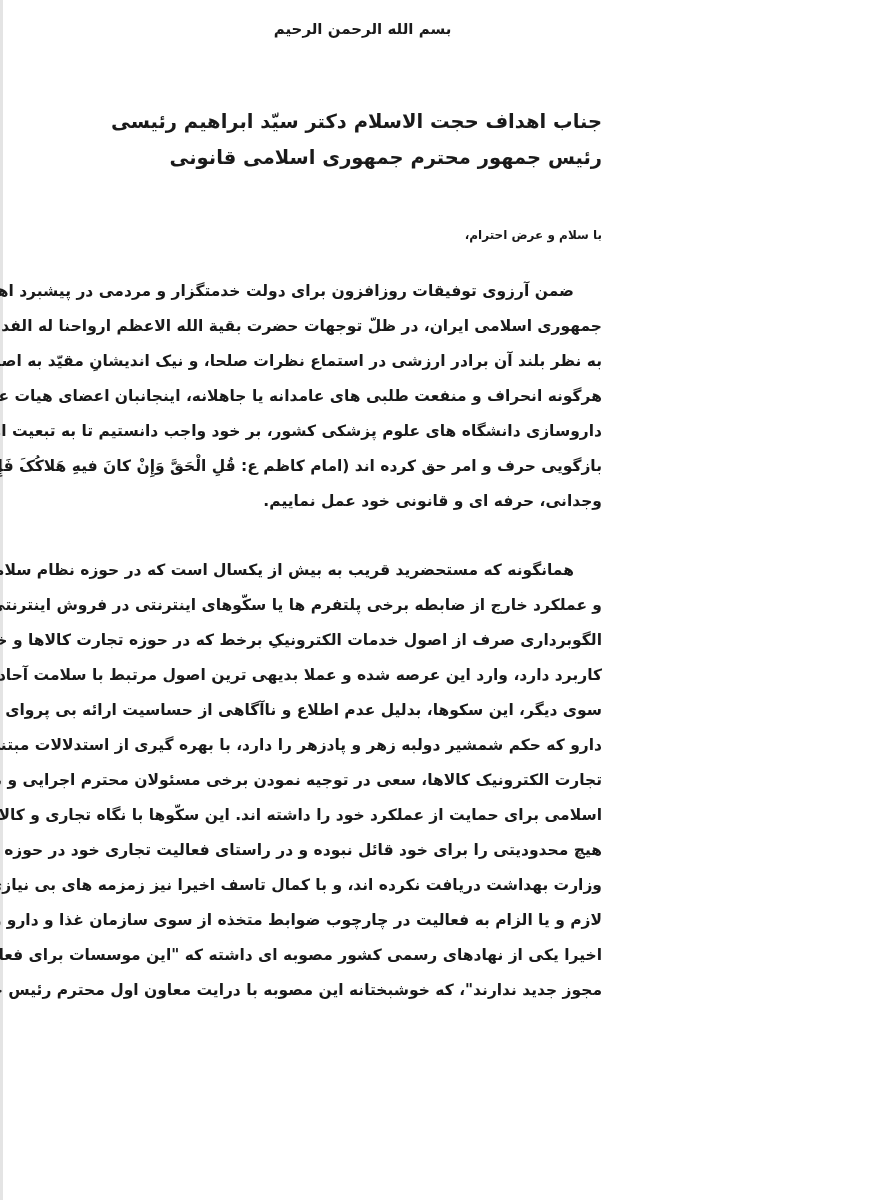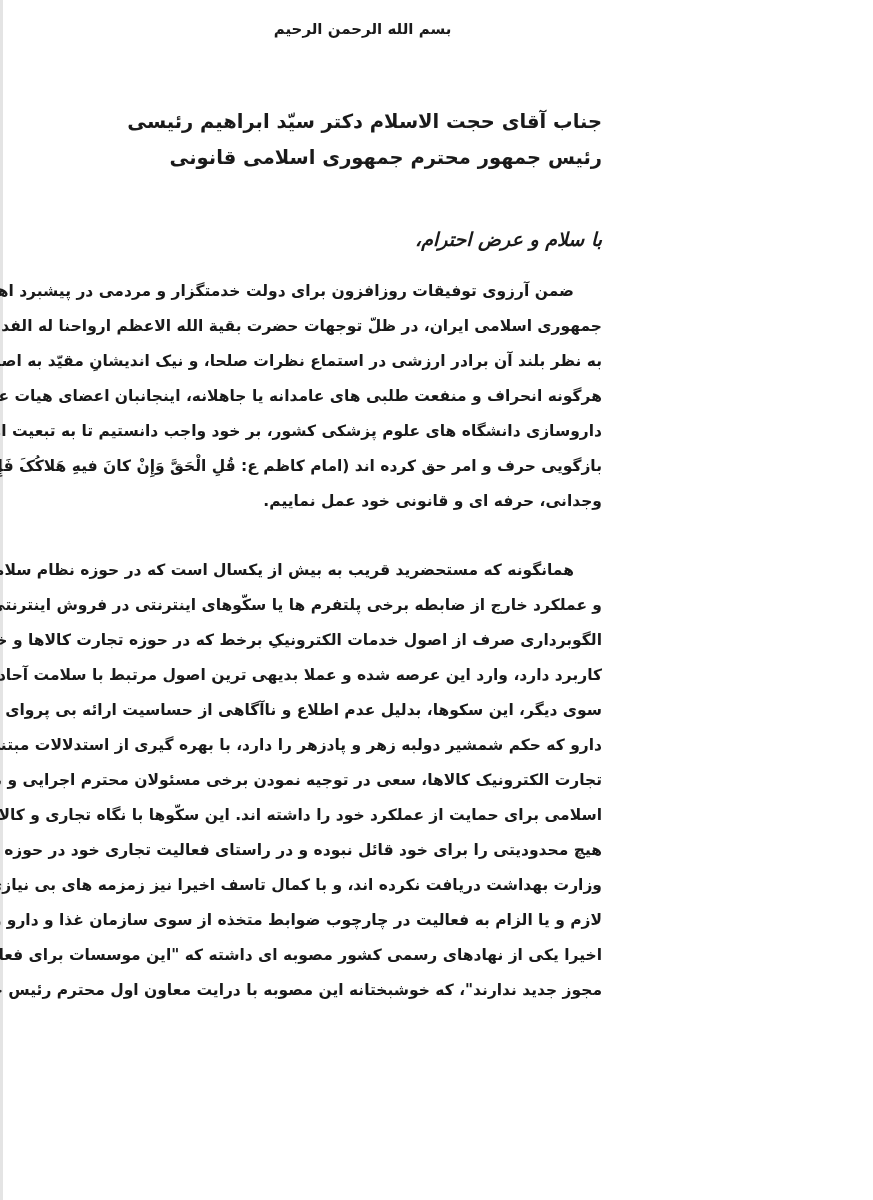--- a/index.html
+++ b/index.html
@@ -43,24 +43,23 @@
       font-size: 19.5px;
       font-weight: bold;
       line-height: 36px;
       text-align: right;
       white-space: nowrap;
     }
     .salutation {
       position: absolute;
       top: 228px;
       right: 93px;
-      font-size: 19px;
+      font-size: 12px;
       font-weight: bold;
       white-space: nowrap;
-      font-style: italic;
     }
     .para {
       position: absolute;
       right: 93px;
       width: 768px;
       font-size: 15.5px;
       font-weight: bold;
       line-height: 35px;
       text-align: justify;
       text-align-last: right;
@@ -83,21 +82,21 @@
 </head>
 <body>
 
 <div class="left-edge"></div>
 
 <div class="page">
 
   <div class="bismillah">بسم الله الرحمن الرحیم</div>
 
   <div class="recipient">
-    <div>جناب آقای حجت الاسلام دکتر سیّد ابراهیم رئیسی</div>
+    <div>جناب اهداف حجت الاسلام دکتر سیّد ابراهیم رئیسی</div>
     <div>رئیس جمهور محترم جمهوری اسلامی قانونی</div>
   </div>
 
   <div class="salutation">با سلام و عرض احترام،</div>
 
   <div class="para" id="para-1">
     <span class="line first">ضمن آرزوی توفیقات روزافزون برای دولت خدمتگزار و مردمی در پیشبرد اهداف متعالی نظام مقدس</span>
     <span class="line">جمهوری اسلامی ایران، در ظلّ توجهات حضرت بقیة الله الاعظم ارواحنا له الفدا، نظر به وثوق جامعه علمی کشور</span>
     <span class="line">به نظر بلند آن برادر ارزشی در استماع نظرات صلحا، و نیک اندیشانِ مقیّد به اصلاح امور برای جلوگیری از بروز</span>
     <span class="line">هرگونه انحراف و منفعت طلبی های عامدانه یا جاهلانه، اینجانبان اعضای هیات علمی و اساتید دانشکده های</span>

